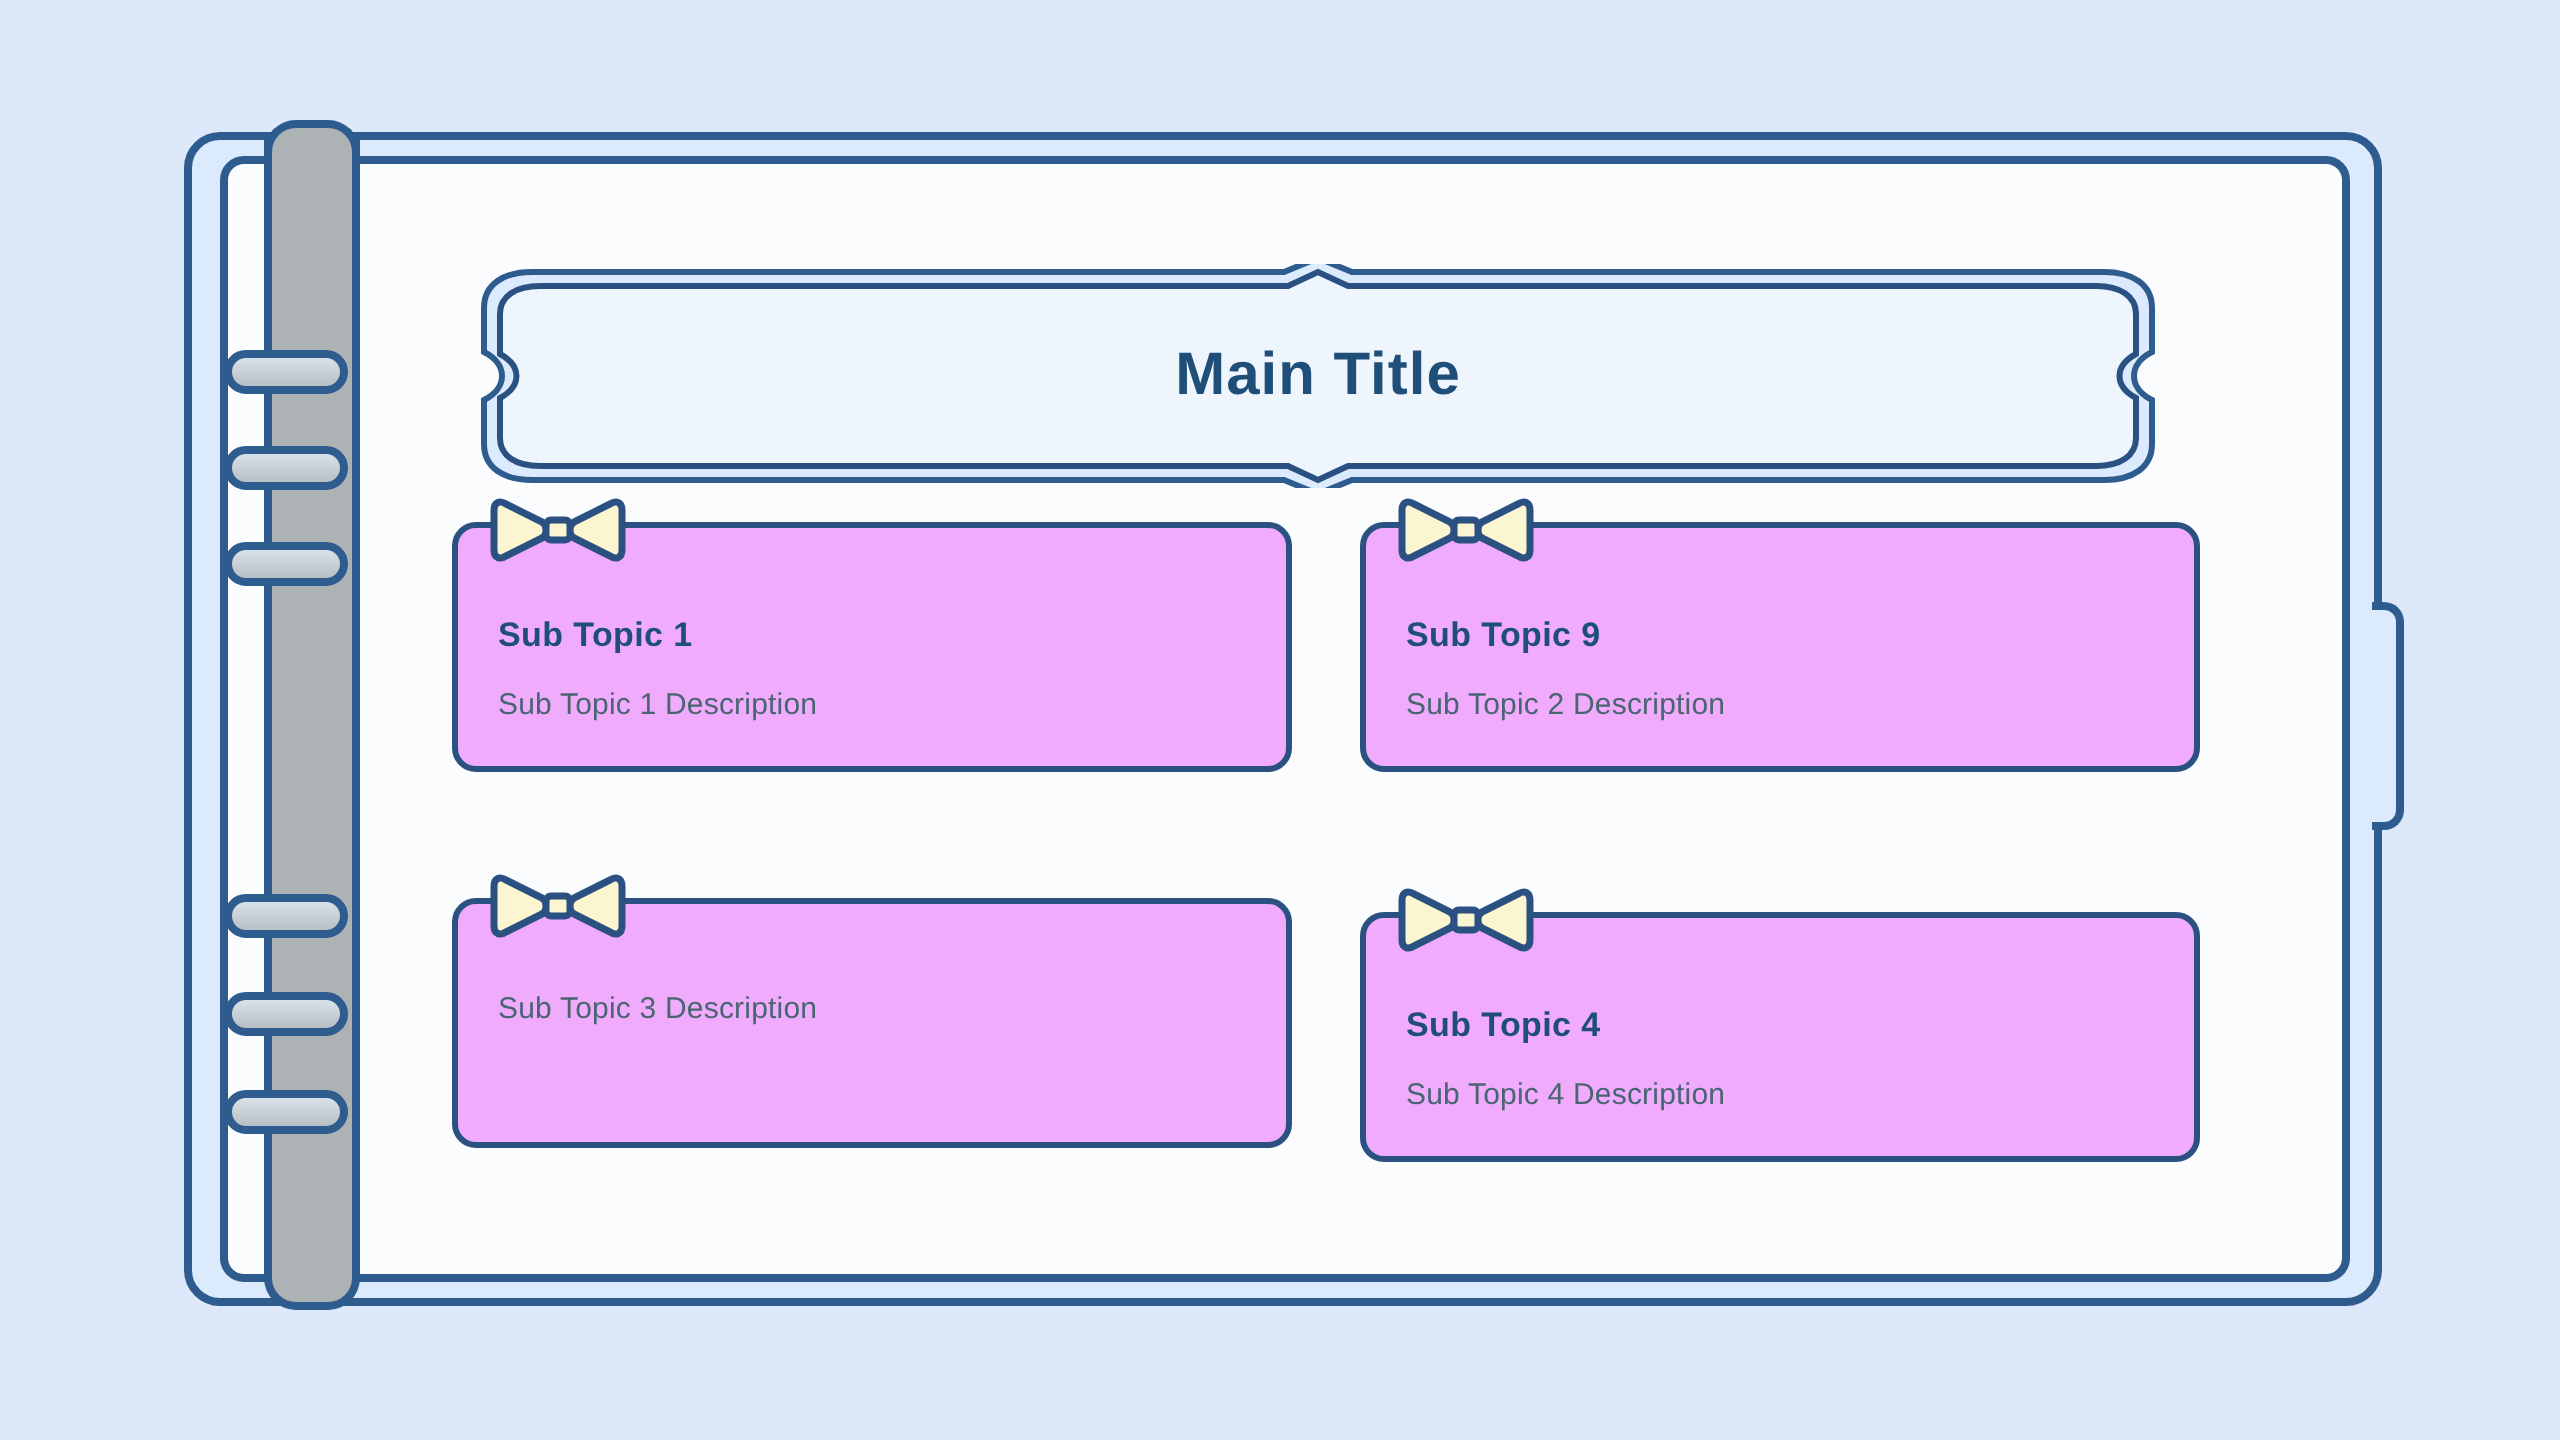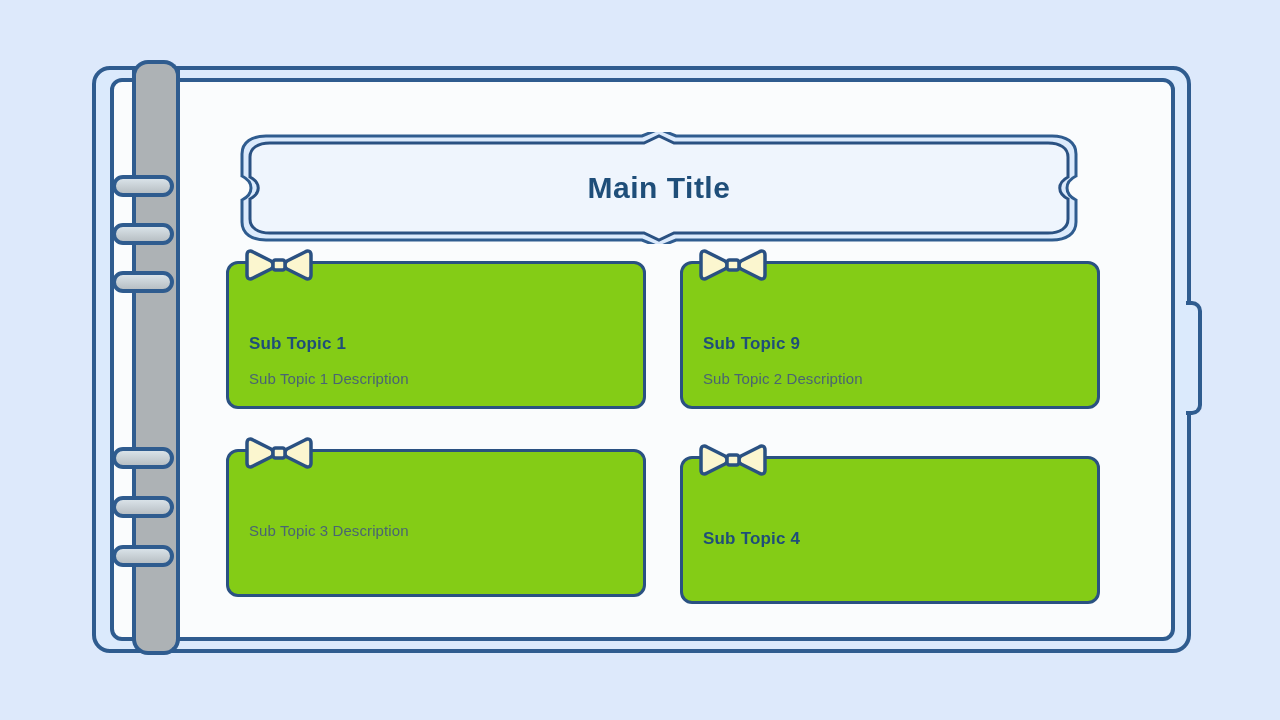--- a/index.html
+++ b/index.html
@@ -144,25 +144,25 @@
     font-size: 30px;
     font-weight: bold;
     color: #1f4e79;
     letter-spacing: 0.5px;
   }
 
   
   .card {
     position: absolute;
     width: 420px;
-    height: 148px;
+    height: 125px;
     border: 3px solid #2a5182;
     border-radius: 12px;
-    background: #84cc16;
-    padding: 70px 0 0 20px;
+    background: #f0abfc;
+    padding: 44px 0 0 20px;
   }
 
   .card.c1 { left: 226px; top: 261px; }
   .card.c2 { left: 680px; top: 261px; }
   .card.c3 { left: 226px; top: 449px; }
   .card.c4 { left: 680px; top: 456px; }
 
   .card-title {
     font-size: 17px;
     font-weight: bold;
@@ -300,15 +300,16 @@
   <div class="card c4">
     <div class="bow-mask"></div>
     <div class="bow">
       <svg viewBox="0 0 72 36">
         <path d="M4 8 C4 4 7 3 10 5 L28 14 C31 16 31 20 28 22 L10 31 C7 33 4 32 4 28 Z" fill="#fbf6cf" stroke="#2a5182" stroke-width="3.5" stroke-linejoin="round"></path>
         <path d="M68 8 C68 4 65 3 62 5 L44 14 C41 16 41 20 44 22 L62 31 C65 33 68 32 68 28 Z" fill="#fbf6cf" stroke="#2a5182" stroke-width="3.5" stroke-linejoin="round"></path>
         <rect x="30" y="13" width="12" height="10" rx="2.5" fill="#fbf6cf" stroke="#2a5182" stroke-width="3.5"></rect>
       </svg>
     </div>
     <div class="card-title">Sub Topic 4</div>
+    <div class="card-desc">Sub Topic 4 Description</div>
   </div>
 
 </div>
 
 </body></html>

